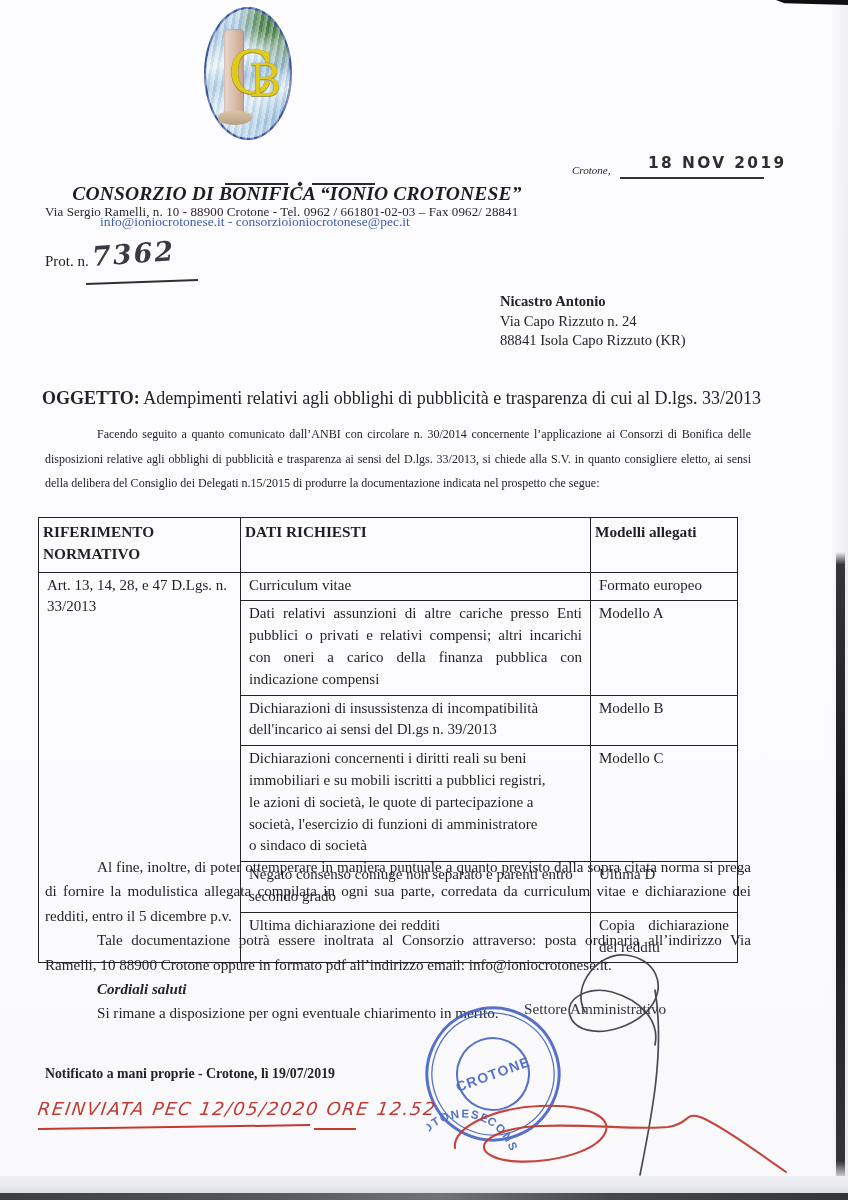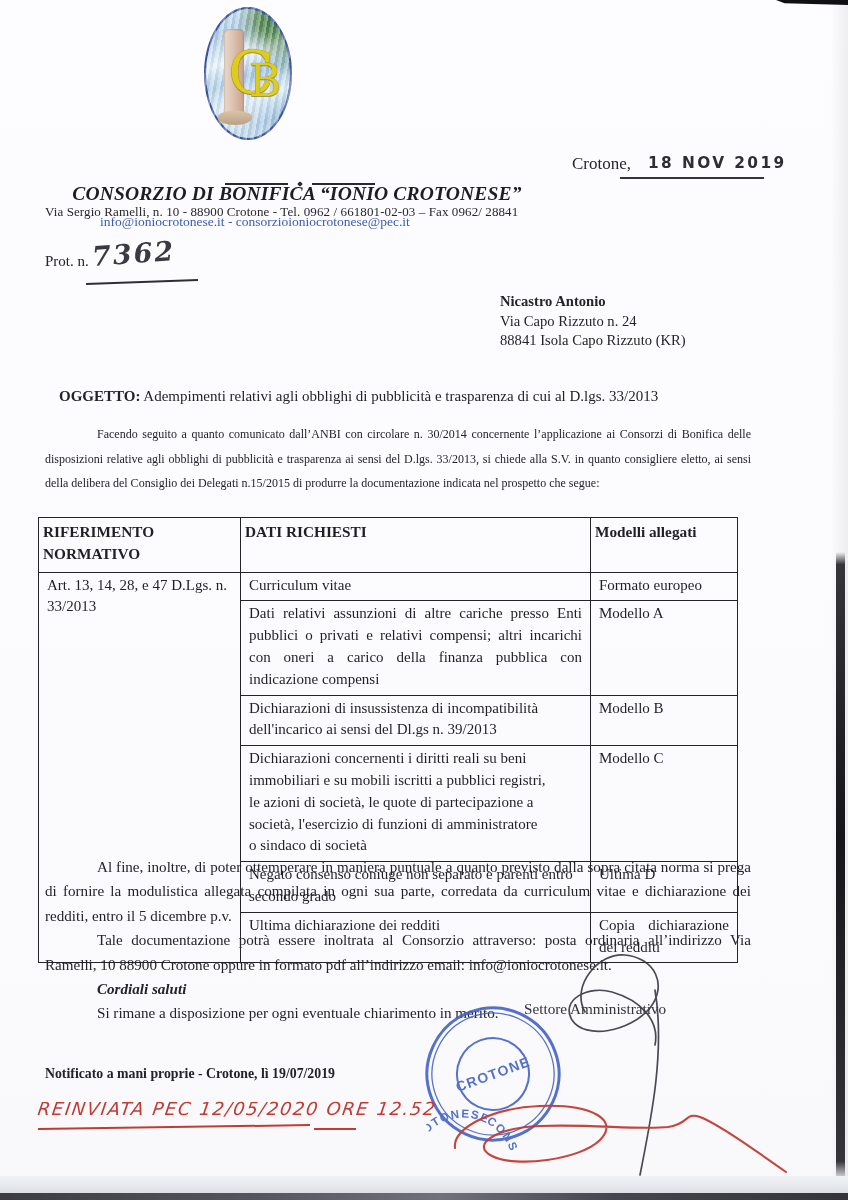--- a/index.html
+++ b/index.html
@@ -40,35 +40,35 @@
   .logo-b{left:45px; top:52px; font-size:44px;}
 
   
   .org-name{left:62px; top:151px; width:470px; text-align:center;
     font-size:19.5px; font-weight:bold; font-style:italic; letter-spacing:.2px; color:#1d1d24;margin-top:32px;}
   .title-divider{left:225px; top:182px; width:150px; display:flex; align-items:center; gap:10px;}
   .title-divider .dash{height:2px; background:#2a2a31; flex:1;}
   .title-divider .dot{width:4px; height:4px; background:#2a2a31; border-radius:1px; transform:rotate(45deg);}
   .org-address{left:45px; top:204px; font-size:13px; color:#26262d; letter-spacing:.1px;}
   .org-emails{left:100px; top:214px; font-size:13.5px; color:#3a5bb4;}
-  .place-date{left:572px; top:154px; font-size:17px; color:#26262d;}
+  .place-date{left:572px; top:164px; font-size:11px; font-style:italic; color:#26262d;}
   .date-stamp{left:648px; top:153px; font-family:"DejaVu Sans",sans-serif; font-weight:bold;
     font-size:16px; letter-spacing:2.5px; color:#2e2e34; transform:scaleX(.96); transform-origin:left;}
   .date-underline{left:620px; top:177px; width:144px; height:1.5px; background:#33333a;}
 
   
   .prot-label{left:45px; top:253px; font-size:15px;}
   .prot-number{left:92px; top:238px; font-size:27px; font-style:italic; font-weight:bold;
     color:#393a43; letter-spacing:2px; transform:rotate(-4deg); font-family:"DejaVu Serif",serif;}
   .prot-underline{left:86px; top:281px; width:112px; height:1.6px; background:#2e2e35; transform:rotate(-2deg);}
   .recipient{left:500px; top:292px; font-size:14.6px; line-height:19.6px;}
   .recipient .name{font-weight:bold;}
 
   
-  .subject{left:59px; top:388px; width:760px; font-size:15px;}
+  .subject{left:42px; top:388px; width:760px; font-size:18px;}
   .subject .lbl{font-weight:bold;}
   .para{margin:0; text-indent:52px; text-align:justify;}
   .para1{left:45px; top:422px; width:706px; font-size:12px; line-height:24.6px;}
   .lower-block{left:45px; top:855px; width:706px; font-size:15.1px; line-height:24.4px;}
   .closing{font-weight:bold; font-style:italic; text-align:left;}
   .sig-role{left:524px; top:1000px; font-size:15.2px; color:#33333c;}
 
   
   .doc-table{position:absolute; left:38px; top:517px; border-collapse:collapse; table-layout:fixed;
     font-size:15px; color:#1f1f26;}

